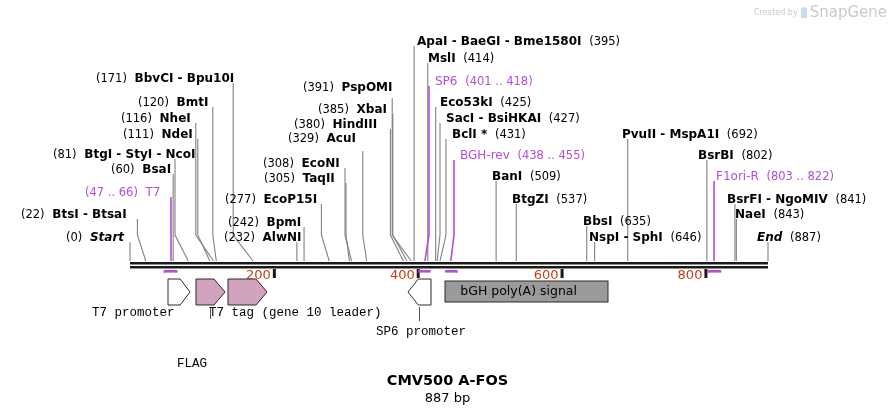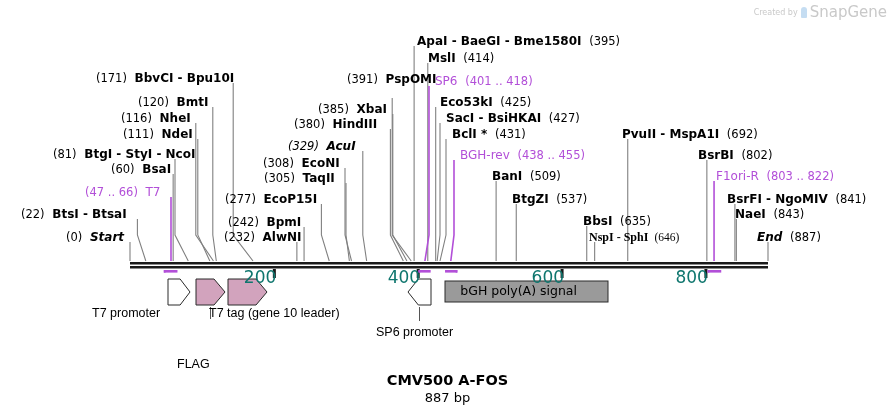--- a/index.html
+++ b/index.html
@@ -80,27 +80,27 @@
     color: #b24fd8;
     font-family: "DejaVu Sans", sans-serif;
   }
   .primer-label .ppos { font-size: 11.5px; }
   
   .feat-caption {
     position: absolute;
     white-space: nowrap;
     font-size: 12.5px;
     color: #000000;
-    font-family: Liberation Sans, sans-serif;
+    font-family: Liberation Mono, monospace;
   }
   
   .tick-num {
     position: absolute;
-    font-size: 17px;
-    color: #0f766e;
+    font-size: 13px;
+    color: #c2410c;
     font-family: "DejaVu Sans", sans-serif;
   }
   
   .plasmid-title {
     position: absolute;
     width: 100%;
     text-align: center;
     font-weight: bold;
     font-size: 14.5px;
     color: #000000;
@@ -199,35 +199,35 @@
     <div class="enz-label" style="left: 25px; top: 148px; margin-left: 28px;"><span class="pos">(81)</span>&nbsp;&nbsp;<span class="nm">BtgI</span><span class="sep">&nbsp;-&nbsp;</span><span class="nm">StyI</span><span class="sep">&nbsp;-&nbsp;</span><span class="nm">NcoI</span></div>
     <div class="enz-label" style="left: 123px; top: 128px;"><span class="pos">(111)</span>&nbsp;&nbsp;<span class="nm">NdeI</span></div>
     <div class="enz-label" style="left: 121px; top: 112px;"><span class="pos">(116)</span>&nbsp;&nbsp;<span class="nm">NheI</span></div>
     <div class="enz-label" style="left: 138px; top: 96px;"><span class="pos">(120)</span>&nbsp;&nbsp;<span class="nm">BmtI</span></div>
     <div class="enz-label" style="left: 96px; top: 72px;"><span class="pos">(171)</span>&nbsp;&nbsp;<span class="nm">BbvCI</span><span class="sep">&nbsp;-&nbsp;</span><span class="nm">Bpu10I</span></div>
     <div class="enz-label" style="left: 224px; top: 231px;"><span class="pos">(232)</span>&nbsp;&nbsp;<span class="nm">AlwNI</span></div>
     <div class="enz-label" style="left: 228px; top: 216px;"><span class="pos">(242)</span>&nbsp;&nbsp;<span class="nm">BpmI</span></div>
     <div class="enz-label" style="left: 225px; top: 193px;"><span class="pos">(277)</span>&nbsp;&nbsp;<span class="nm">EcoP15I</span></div>
     <div class="enz-label" style="left: 264px; top: 172px;"><span class="pos">(305)</span>&nbsp;&nbsp;<span class="nm">TaqII</span></div>
     <div class="enz-label" style="left: 263px; top: 157px;"><span class="pos">(308)</span>&nbsp;&nbsp;<span class="nm">EcoNI</span></div>
-    <div class="enz-label" style="left: 288px; top: 140px; font-style: italic;"><span class="pos">(329)</span>&nbsp;&nbsp;<span class="nm">AcuI</span></div>
+    <div class="enz-label" style="left: 288px; top: 132px;"><span class="pos">(329)</span>&nbsp;&nbsp;<span class="nm">AcuI</span></div>
     <div class="enz-label" style="left: 294px; top: 118px;"><span class="pos">(380)</span>&nbsp;&nbsp;<span class="nm">HindIII</span></div>
     <div class="enz-label" style="left: 318px; top: 103px;"><span class="pos">(385)</span>&nbsp;&nbsp;<span class="nm">XbaI</span></div>
-    <div class="enz-label" style="left: 303px; top: 73px; margin-left: 44px;"><span class="pos">(391)</span>&nbsp;&nbsp;<span class="nm">PspOMI</span></div>
+    <div class="enz-label" style="left: 303px; top: 81px;"><span class="pos">(391)</span>&nbsp;&nbsp;<span class="nm">PspOMI</span></div>
     <div class="enz-label" style="left: 417px; top: 35px;"><span class="nm">ApaI</span><span class="sep">&nbsp;-&nbsp;</span><span class="nm">BaeGI</span><span class="sep">&nbsp;-&nbsp;</span><span class="nm">Bme1580I</span>&nbsp;&nbsp;<span class="pos">(395)</span></div>
     <div class="enz-label" style="left: 428px; top: 52px;"><span class="nm">MslI</span>&nbsp;&nbsp;<span class="pos">(414)</span></div>
     <div class="primer-label" style="left: 435px; top: 75px;"><span>SP6</span>&nbsp;&nbsp;<span class="ppos">(401 .. 418)</span></div>
     <div class="enz-label" style="left: 440px; top: 96px;"><span class="nm">Eco53kI</span>&nbsp;&nbsp;<span class="pos">(425)</span></div>
     <div class="enz-label" style="left: 446px; top: 112px;"><span class="nm">SacI</span><span class="sep">&nbsp;-&nbsp;</span><span class="nm">BsiHKAI</span>&nbsp;&nbsp;<span class="pos">(427)</span></div>
     <div class="enz-label" style="left: 452px; top: 128px;"><span class="nm">BclI *</span>&nbsp;&nbsp;<span class="pos">(431)</span></div>
     <div class="primer-label" style="left: 460px; top: 149px;"><span>BGH-rev</span>&nbsp;&nbsp;<span class="ppos">(438 .. 455)</span></div>
     <div class="enz-label" style="left: 492px; top: 170px;"><span class="nm">BanI</span>&nbsp;&nbsp;<span class="pos">(509)</span></div>
     <div class="enz-label" style="left: 512px; top: 193px;"><span class="nm">BtgZI</span>&nbsp;&nbsp;<span class="pos">(537)</span></div>
     <div class="enz-label" style="left: 583px; top: 215px;"><span class="nm">BbsI</span>&nbsp;&nbsp;<span class="pos">(635)</span></div>
-    <div class="enz-label" style="left: 589px; top: 231px; font-family: Liberation Serif, serif;"><span class="nm">NspI</span><span class="sep">&nbsp;-&nbsp;</span><span class="nm">SphI</span>&nbsp;&nbsp;<span class="pos">(646)</span></div>
+    <div class="enz-label" style="left: 589px; top: 231px;"><span class="nm">NspI</span><span class="sep">&nbsp;-&nbsp;</span><span class="nm">SphI</span>&nbsp;&nbsp;<span class="pos">(646)</span></div>
     <div class="enz-label" style="left: 622px; top: 128px;"><span class="nm">PvuII</span><span class="sep">&nbsp;-&nbsp;</span><span class="nm">MspA1I</span>&nbsp;&nbsp;<span class="pos">(692)</span></div>
     <div class="enz-label" style="left: 698px; top: 149px;"><span class="nm">BsrBI</span>&nbsp;&nbsp;<span class="pos">(802)</span></div>
     <div class="primer-label" style="left: 716px; top: 170px;"><span>F1ori-R</span>&nbsp;&nbsp;<span class="ppos">(803 .. 822)</span></div>
     <div class="enz-label" style="left: 727px; top: 193px;"><span class="nm">BsrFI</span><span class="sep">&nbsp;-&nbsp;</span><span class="nm">NgoMIV</span>&nbsp;&nbsp;<span class="pos">(841)</span></div>
     <div class="enz-label" style="left: 735px; top: 208px;"><span class="nm">NaeI</span>&nbsp;&nbsp;<span class="pos">(843)</span></div>
     <div class="enz-label italic" style="left: 757px; top: 231px;"><span class="nm">End</span>&nbsp;&nbsp;<span class="pos">(887)</span></div>
   </div>
 <div id="feature-caption-layer">
     <div class="feat-caption" style="left: 92px; top: 306px;">T7 promoter</div>
     <div class="feat-caption" style="left: 177px; top: 323px; margin-top: 34px;">FLAG</div>

